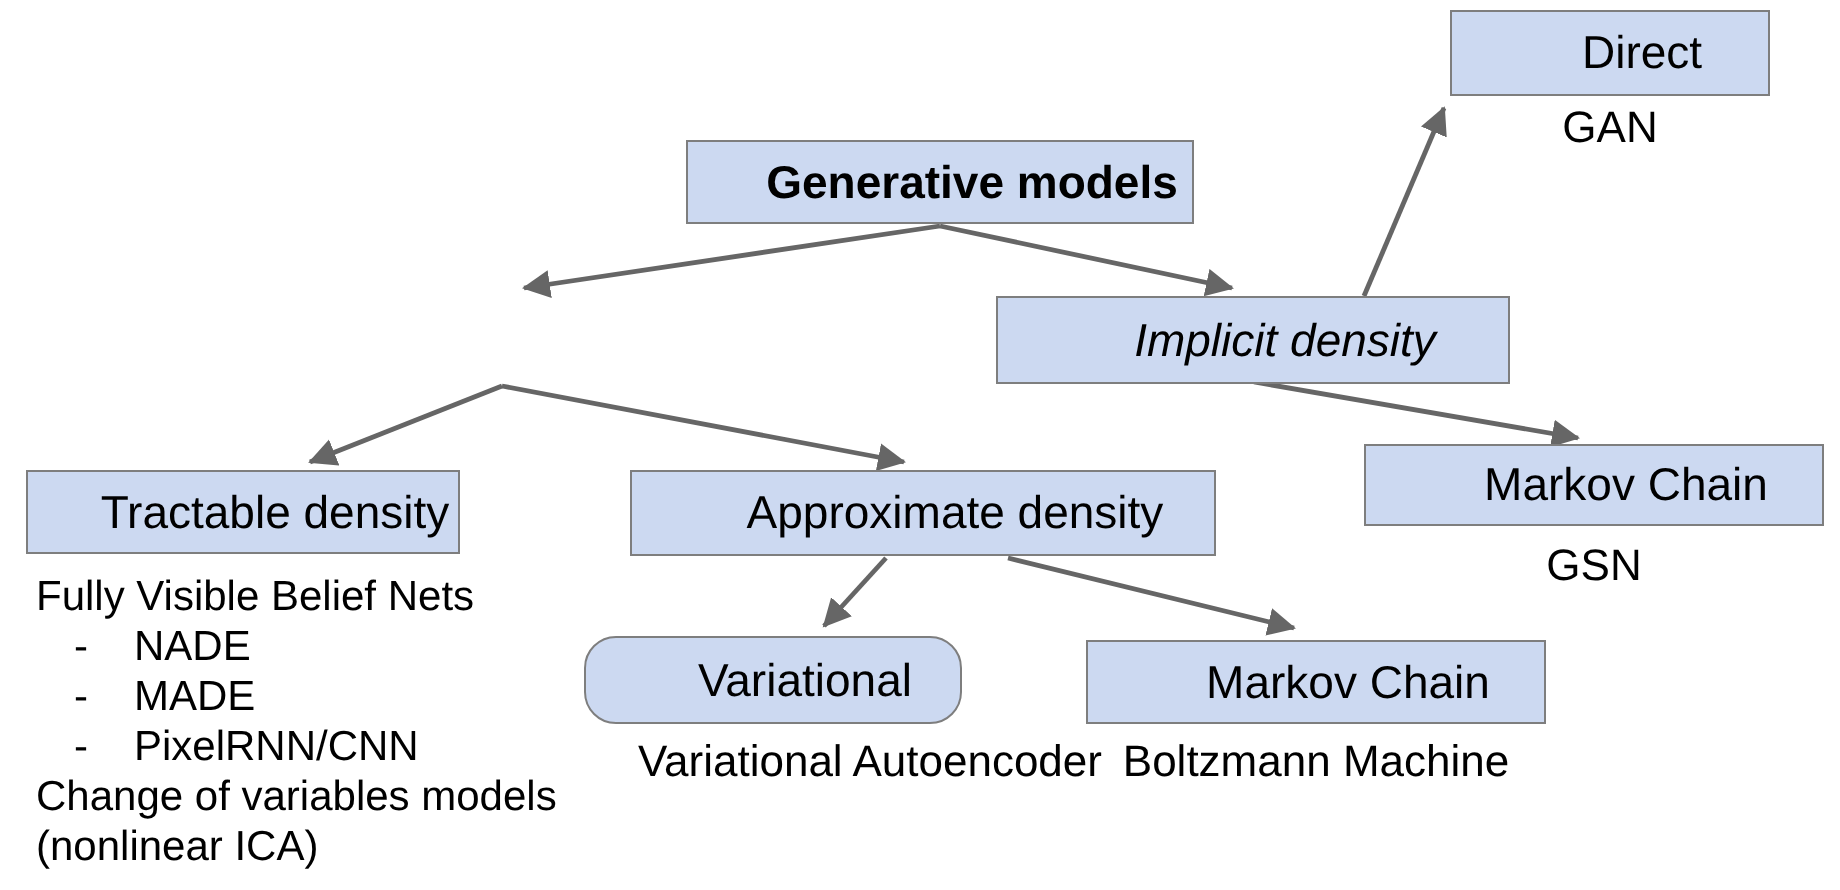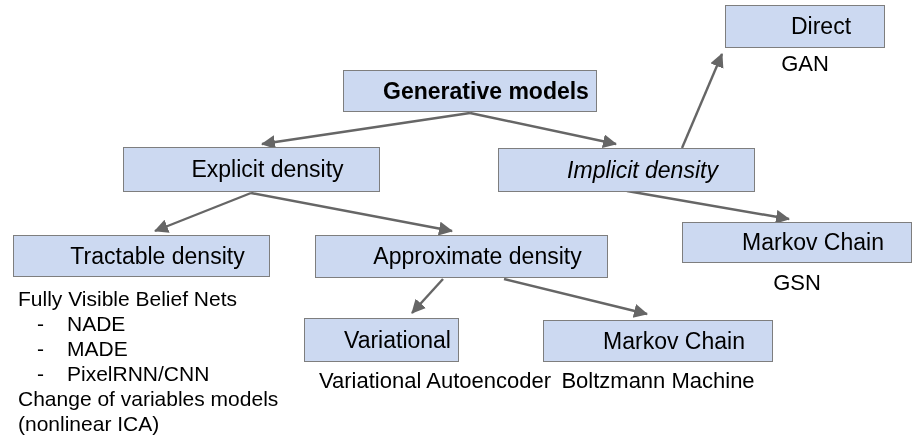--- a/index.html
+++ b/index.html
@@ -13,23 +13,23 @@
   .node {
     position:absolute; box-sizing:border-box;
     display:flex; align-items:center; justify-content:center;
     background:#ccd9f1; border:1.6px solid #7e7e7e;
     font-size:23px; line-height:1; white-space:nowrap;padding-left:32px;
   }
   #n-generative  { left:343px; top:70px;  width:254px; height:42px; font-weight:bold; }
   #n-direct      { left:725px; top:5px;   width:160px; height:43px; }
   #n-explicit    { left:123px; top:147px; width:257px; height:45px; }
   #n-implicit    { left:498px; top:148px; width:257px; height:44px;font-style:italic; }
-  #n-tractable   { left:13px;  top:235px; width:257px; height:42px; }
+  #n-tractable   { left:13px;  top:235px; width:217px; height:42px; }
   #n-approximate { left:315px; top:235px; width:293px; height:43px; }
-  #n-variational { left:304px; top:318px; width:155px; height:44px; }
+  #n-variational { left:292px; top:318px; width:189px; height:44px;border-radius:16px; }
   #n-markov-b    { left:543px; top:320px; width:230px; height:42px; }
   #n-markov-r    { left:682px; top:222px; width:230px; height:41px; }
 
   .sublabel {
     position:absolute; text-align:center; font-size:22px; line-height:1.1;
     white-space:nowrap;
   }
   #l-gan { left:725px; top:52px;  width:160px; }
   #l-gsn { left:682px; top:271px; width:230px; }
   #l-vae { left:283px; top:369px; width:240px;margin-left:32px; }
@@ -58,21 +58,20 @@
       <line x1="627" y1="191" x2="789" y2="219" marker-end="url(#ah)"></line>
       <line x1="251" y1="193" x2="155" y2="231" marker-end="url(#ah)"></line>
       <line x1="251" y1="193" x2="452" y2="231" marker-end="url(#ah)"></line>
       <line x1="443" y1="279" x2="412" y2="313" marker-end="url(#ah)"></line>
       <line x1="504" y1="279" x2="647" y2="314" marker-end="url(#ah)"></line>
     </g>
   </svg>
 
   <div class="node" id="n-generative">Generative models</div>
   <div class="node" id="n-direct">Direct</div>
-  <div class="node" id="n-explicit">Explicit density</div>
   <div class="node" id="n-implicit">Implicit density</div>
   <div class="node" id="n-tractable">Tractable density</div>
   <div class="node" id="n-approximate">Approximate density</div>
   <div class="node" id="n-variational">Variational</div>
   <div class="node" id="n-markov-b">Markov Chain</div>
   <div class="node" id="n-markov-r">Markov Chain</div>
 
   <div class="sublabel" id="l-gan">GAN</div>
   <div class="sublabel" id="l-gsn">GSN</div>
   <div class="sublabel" id="l-vae">Variational Autoencoder</div>

